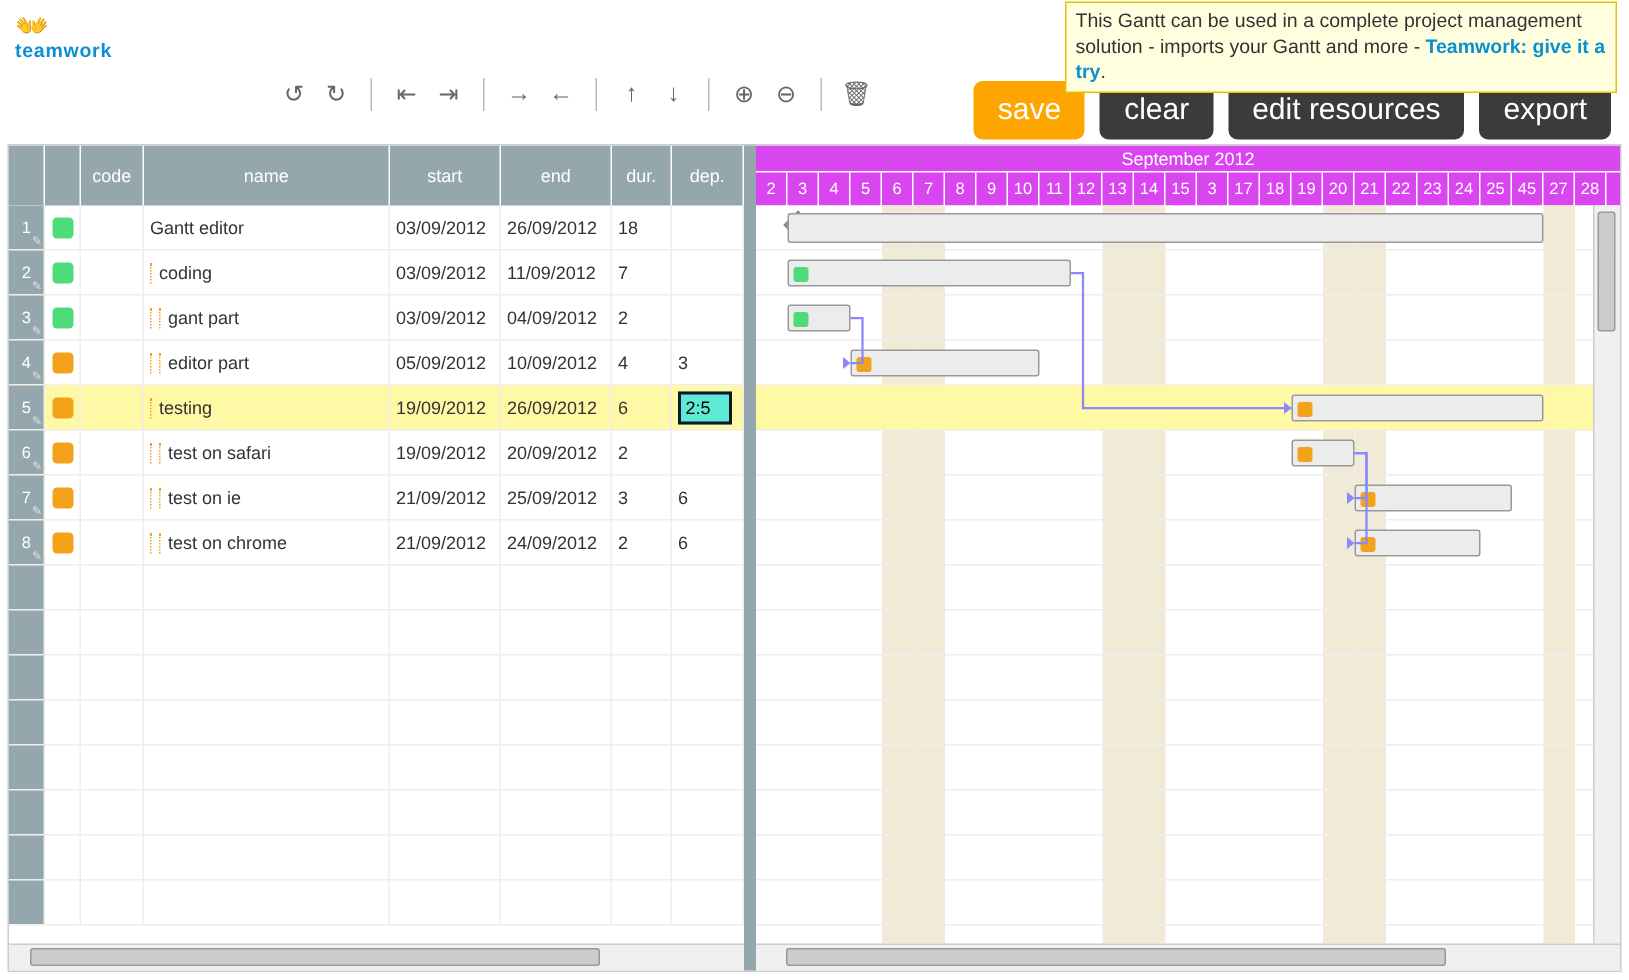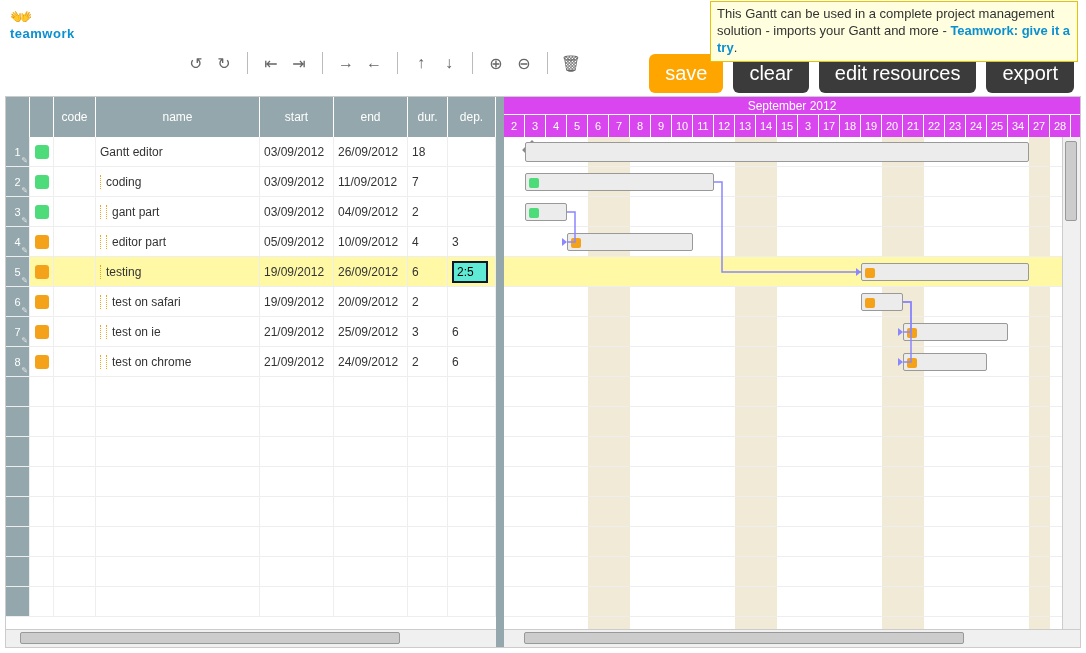--- a/index.html
+++ b/index.html
@@ -387,21 +387,21 @@
           <div class="gday">3</div>
           <div class="gday">17</div>
           <div class="gday">18</div>
           <div class="gday">19</div>
           <div class="gday">20</div>
           <div class="gday">21</div>
           <div class="gday">22</div>
           <div class="gday">23</div>
           <div class="gday">24</div>
           <div class="gday">25</div>
-          <div class="gday">34</div>
+          <div class="gday">45</div>
           <div class="gday">27</div>
           <div class="gday">28</div>
         </div>
     </div>
     <div class="gbody" id="gbody">
       <div id="weekends">
           <div class="weekend" style="left: 84px;"></div>
           <div class="weekend" style="left: 105px;"></div>
           <div class="weekend" style="left: 231px;"></div>
           <div class="weekend" style="left: 252px;"></div>

